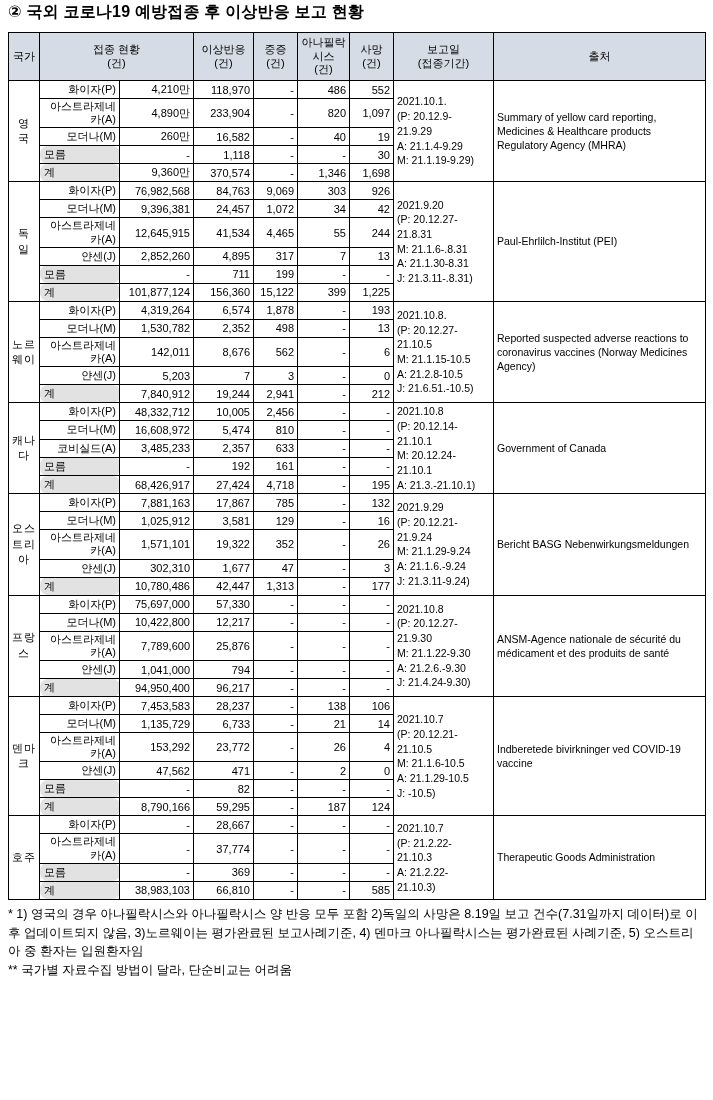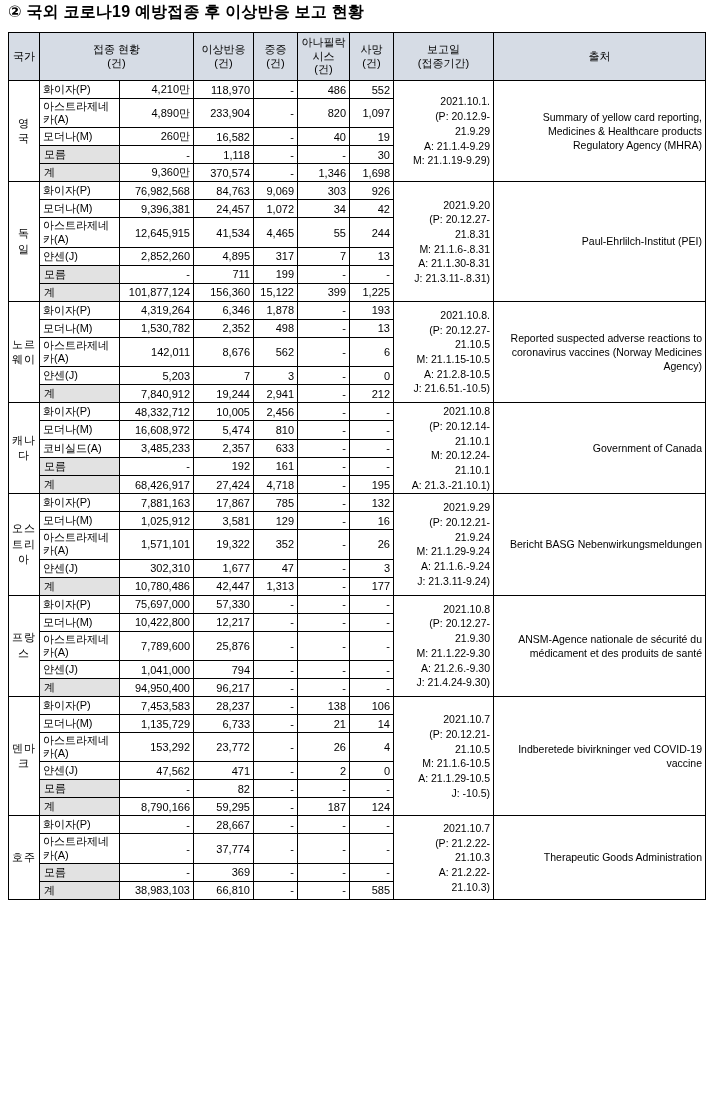--- a/index.html
+++ b/index.html
@@ -39,39 +39,40 @@
   }
   tbody.country-group { border: 1.5px solid var(--border-color, #000); }
   .report-table td { height: 18px; }
   .country-cell {
     text-align: center;
     white-space: pre-line;
     line-height: 1.4;
     letter-spacing: 1px;
   }
   .vaccine-cell {
-    text-align: left;
+    text-align: right;
     word-break: break-all;
     line-height: 1.2;
     padding: 1px 2px;
   }
   .vaccine-cell.muted {
     background: var(--muted-bg, #e2e2e2);
     text-align: left;
     padding-left: 4px;
+    border-radius: 8px;
   }
   .num-cell { text-align: right; padding-right: 3px; }
   .report-cell {
-    text-align: right;
+    text-align: left;
     white-space: pre-line;
     font-size: 10.5px;
     line-height: 1.4;
   }
   .source-cell {
-    text-align: right;
+    text-align: left;
     font-size: 10.5px;
     line-height: 1.35;
     padding: 1px 6px;
     word-break: normal;
   }
   .footnotes { margin-top: 5px; font-size: 12.5px; line-height: 1.5; }
   .footnotes p { margin: 0; }
 </style>
 </head>
 <body>
@@ -220,21 +221,21 @@
           <td class="num-cell">399</td>
           <td class="num-cell">1,225</td>
         </tr>
       </tbody>
       <tbody class="country-group">
         <tr class="data-row">
           <td class="country-cell" rowspan="5">노르
 웨이</td>
           <td class="vaccine-cell">화이자(P)</td>
           <td class="num-cell">4,319,264</td>
-          <td class="num-cell">6,346</td>
+          <td class="num-cell">6,574</td>
           <td class="num-cell">1,878</td>
           <td class="num-cell">-</td>
           <td class="num-cell">193</td>
           <td class="report-cell" rowspan="5">2021.10.8.
 (P: 20.12.27-
 21.10.5
 M: 21.1.15-10.5
 A: 21.2.8-10.5
 J: 21.6.51.-10.5)</td>
           <td class="source-cell" rowspan="5">Reported suspected adverse reactions to coronavirus vaccines (Norway Medicines Agency)</td>
@@ -522,15 +523,17 @@
           <td class="num-cell">38,983,103</td>
           <td class="num-cell">66,810</td>
           <td class="num-cell">-</td>
           <td class="num-cell">-</td>
           <td class="num-cell">585</td>
         </tr>
       </tbody>
     </table>
 
   <div class="footnotes">
+    <p>* 1) 영국의 경우 아나필락시스와 아나필락시스 양 반응 모두 포함 2)독일의 사망은 8.19일 보고 건수(7.31일까지 데이터)로 이후 업데이트되지 않음, 3)노르웨이는 평가완료된 보고사례기준, 4) 덴마크 아나필락시스는 평가완료된 사례기준, 5) 오스트리아 중 환자는 입원환자임</p>
+    <p>** 국가별 자료수집 방법이 달라, 단순비교는 어려움</p>
   </div>
 
 </div>
 
 </body></html>

